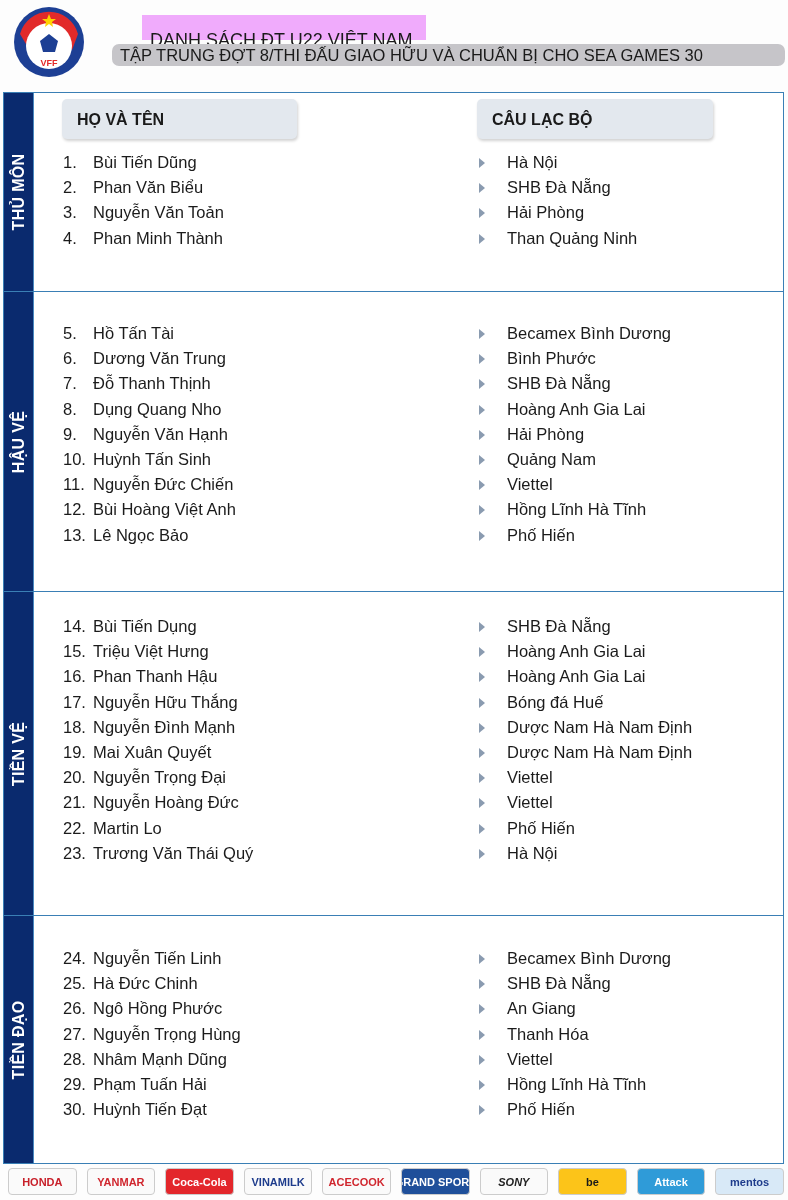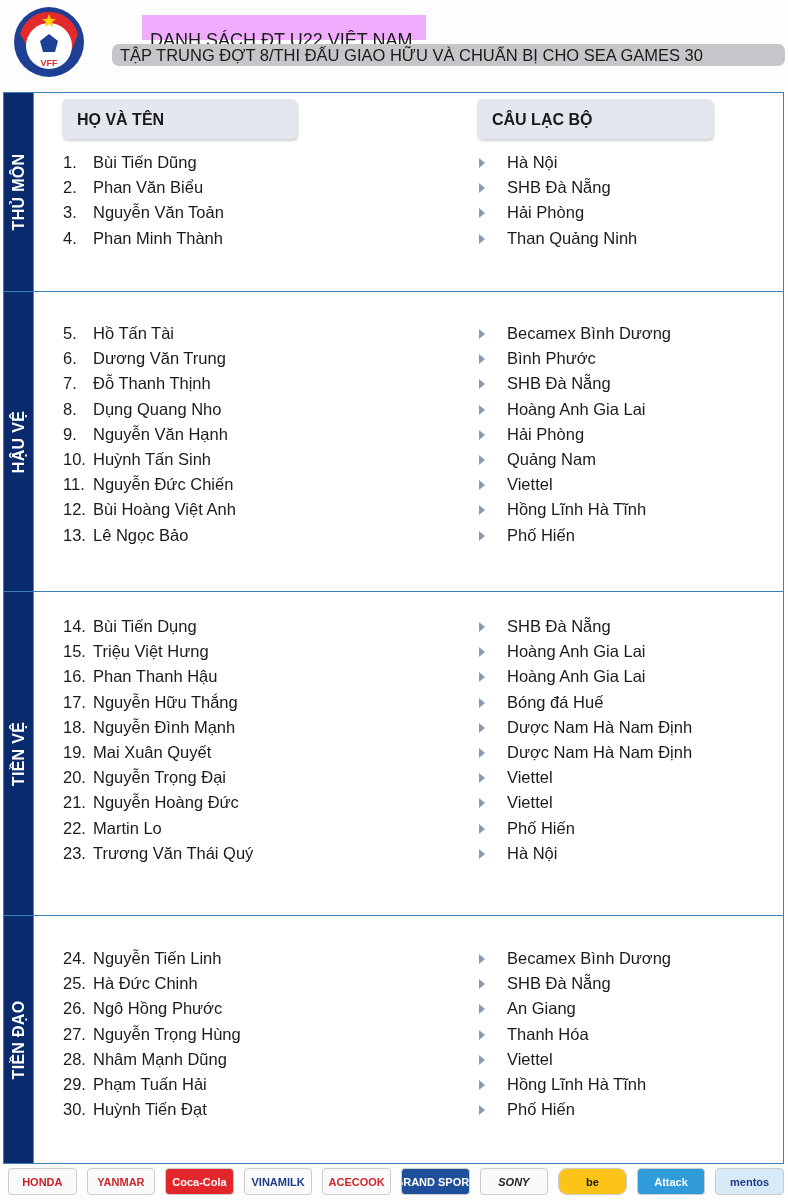--- a/index.html
+++ b/index.html
@@ -272,16 +272,16 @@
 </div>
 
 <div class="sponsors">
   <div class="sp" style="color: rgb(200, 32, 42); background: rgb(250, 250, 250);">HONDA</div>
   <div class="sp" style="color: rgb(208, 38, 46); background: rgb(250, 250, 250);">YANMAR</div>
   <div class="sp" style="color: rgb(255, 255, 255); background: rgb(227, 38, 43);">Coca-Cola</div>
   <div class="sp" style="color: rgb(30, 60, 140); background: rgb(250, 250, 250);">VINAMILK</div>
   <div class="sp" style="color: rgb(208, 38, 46); background: rgb(250, 250, 250);">ACECOOK</div>
   <div class="sp" style="color: rgb(255, 255, 255); background: rgb(31, 79, 154);">GRAND SPORT</div>
   <div class="sp" style="color: rgb(34, 34, 34); background: rgb(250, 250, 250); font-style: italic;">SONY</div>
-  <div class="sp" style="color: rgb(26, 26, 26); background: rgb(252, 196, 25); border-radius: 9px;">be</div>
+  <div class="sp" style="color: rgb(26, 26, 26); background: rgb(252, 196, 25);">be</div>
   <div class="sp" style="color: rgb(255, 255, 255); background: rgb(47, 155, 216);">Attack</div>
   <div class="sp" style="color: rgb(30, 60, 140); background: rgb(216, 233, 247);">mentos</div>
 </div>
 
 </body></html>

